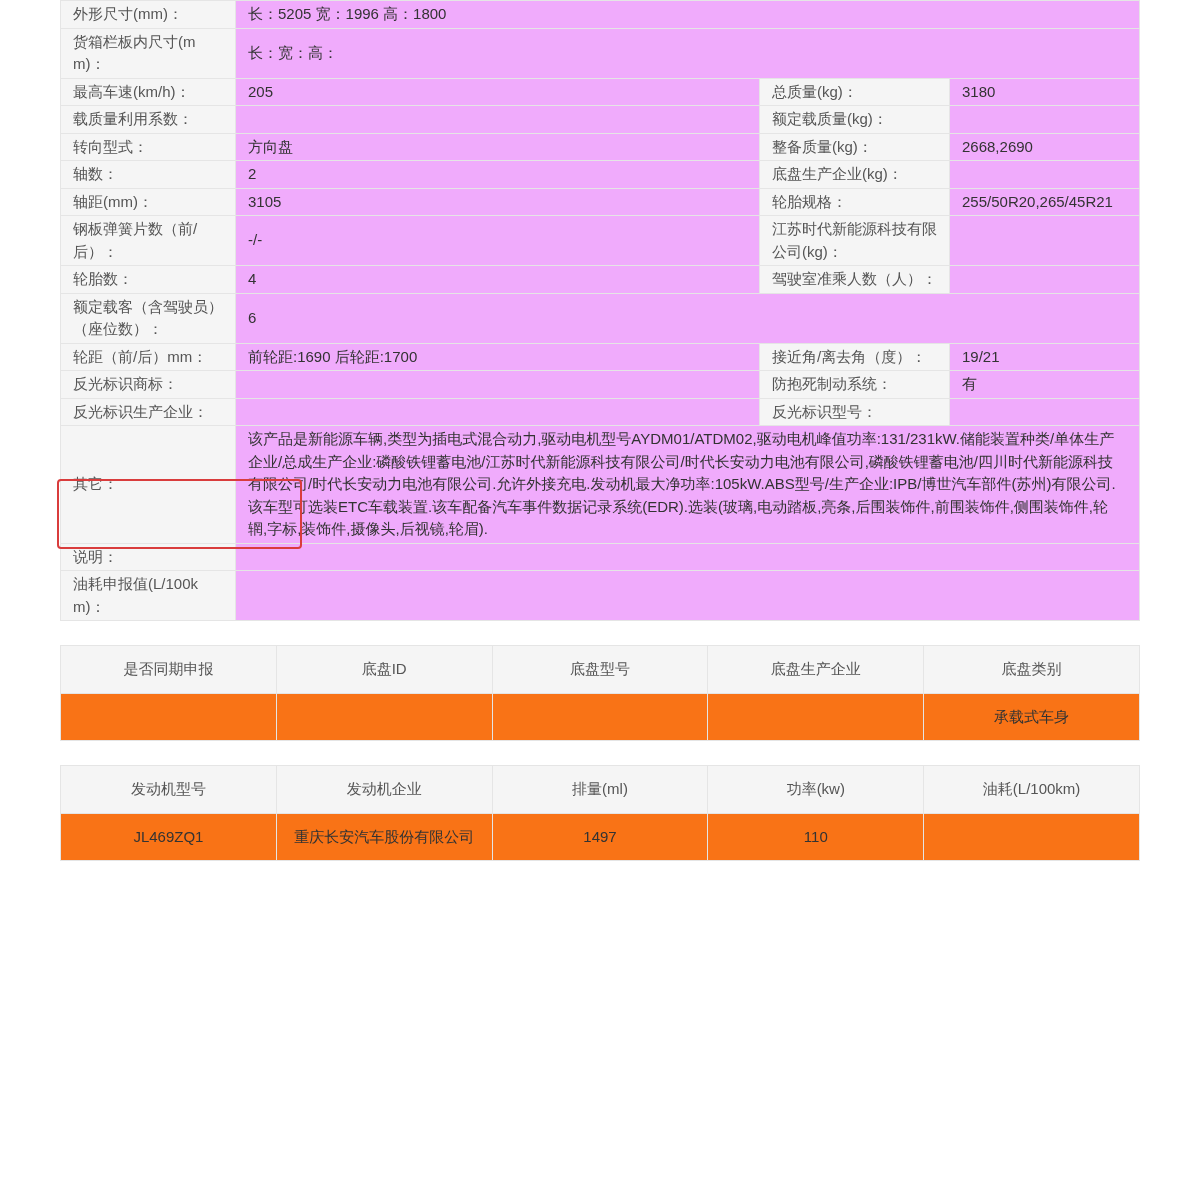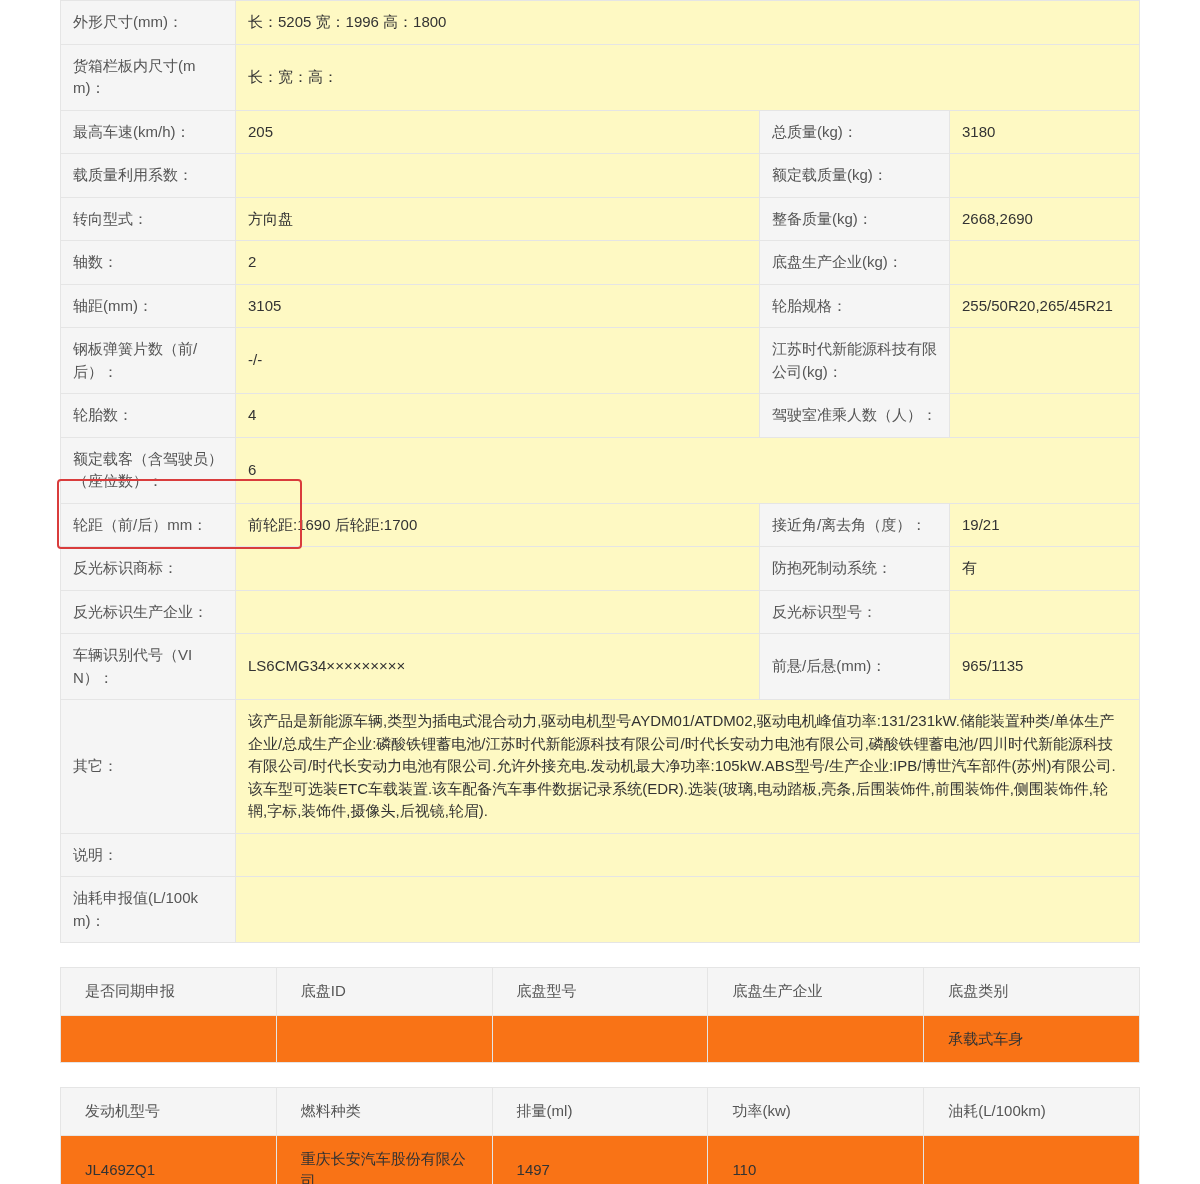--- a/index.html
+++ b/index.html
@@ -17,53 +17,53 @@
     margin: 0 auto;
     padding: 0 60px 40px 60px;
   }
   table.spec {
     width: 100%;
     border-collapse: collapse;
     table-layout: fixed;
   }
   table.spec td {
     border: 1px solid #e5e5e5;
-    padding: 10px 12px;
+    padding: 2px 12px;
     vertical-align: middle;
     word-break: break-all;
   }
   table.spec td.lbl {
     background: #f5f5f5;
     width: 175px;
     color: #555;
   }
   table.spec td.val {
-    background: #fef9c3;
+    background: #f0abfc;
   }
   
   .highlight-wrap {
     position: relative;
   }
   .highlight-box {
     position: absolute;
     border: 2px solid #d93c3c;
     border-radius: 4px;
     pointer-events: none;
   }
   
   table.sec {
     width: 100%;
     border-collapse: collapse;
     margin-top: 24px;
     table-layout: fixed;
   }
   table.sec th, table.sec td {
     border: 1px solid #e5e5e5;
-    padding: 12px 24px;
-    text-align: left;
+    padding: 12px 16px;
+    text-align: center;
     font-weight: normal;
   }
   table.sec th {
     background: #f5f5f5;
     color: #555;
   }
   table.sec td {
     background: #f97316;
   }
 </style>
@@ -147,26 +147,20 @@
             <td class="lbl">防抱死制动系统：</td>
             <td class="val">有</td>
           </tr>
           <tr>
             <td class="lbl">反光标识生产企业：</td>
             <td class="val"></td>
             <td class="lbl">反光标识型号：</td>
             <td class="val"></td>
           </tr>
           <tr>
-            <td class="lbl">车辆识别代号（VIN）：</td>
-            <td class="val">LS6CMG34×××××××××</td>
-            <td class="lbl">前悬/后悬(mm)：</td>
-            <td class="val">965/1135</td>
-          </tr>
-          <tr>
             <td class="lbl">其它：</td>
             <td class="val" colspan="3">该产品是新能源车辆,类型为插电式混合动力,驱动电机型号AYDM01/ATDM02,驱动电机峰值功率:131/231kW.储能装置种类/单体生产企业/总成生产企业:磷酸铁锂蓄电池/江苏时代新能源科技有限公司/时代长安动力电池有限公司,磷酸铁锂蓄电池/四川时代新能源科技有限公司/时代长安动力电池有限公司.允许外接充电.发动机最大净功率:105kW.ABS型号/生产企业:IPB/博世汽车部件(苏州)有限公司.该车型可选装ETC车载装置.该车配备汽车事件数据记录系统(EDR).选装(玻璃,电动踏板,亮条,后围装饰件,前围装饰件,侧围装饰件,轮辋,字标,装饰件,摄像头,后视镜,轮眉).</td>
           </tr>
           <tr>
             <td class="lbl">说明：</td>
             <td class="val" colspan="3"></td>
           </tr>
           <tr>
             <td class="lbl">油耗申报值(L/100km)：</td>
             <td class="val" colspan="3"></td>
@@ -194,21 +188,21 @@
           <td></td>
           <td>承载式车身</td>
         </tr>
       </tbody>
   </table>
 
   <table class="sec">
     <thead>
         <tr id="engine-head">
           <th>发动机型号</th>
-          <th>燃料种类</th>
+          <th>发动机企业</th>
           <th>排量(ml)</th>
           <th>功率(kw)</th>
           <th>油耗(L/100km)</th>
         </tr>
       </thead>
     <tbody>
         <tr id="engine-row">
           <td>JL469ZQ1</td>
           <td>重庆长安汽车股份有限公司</td>
           <td>1497</td>

